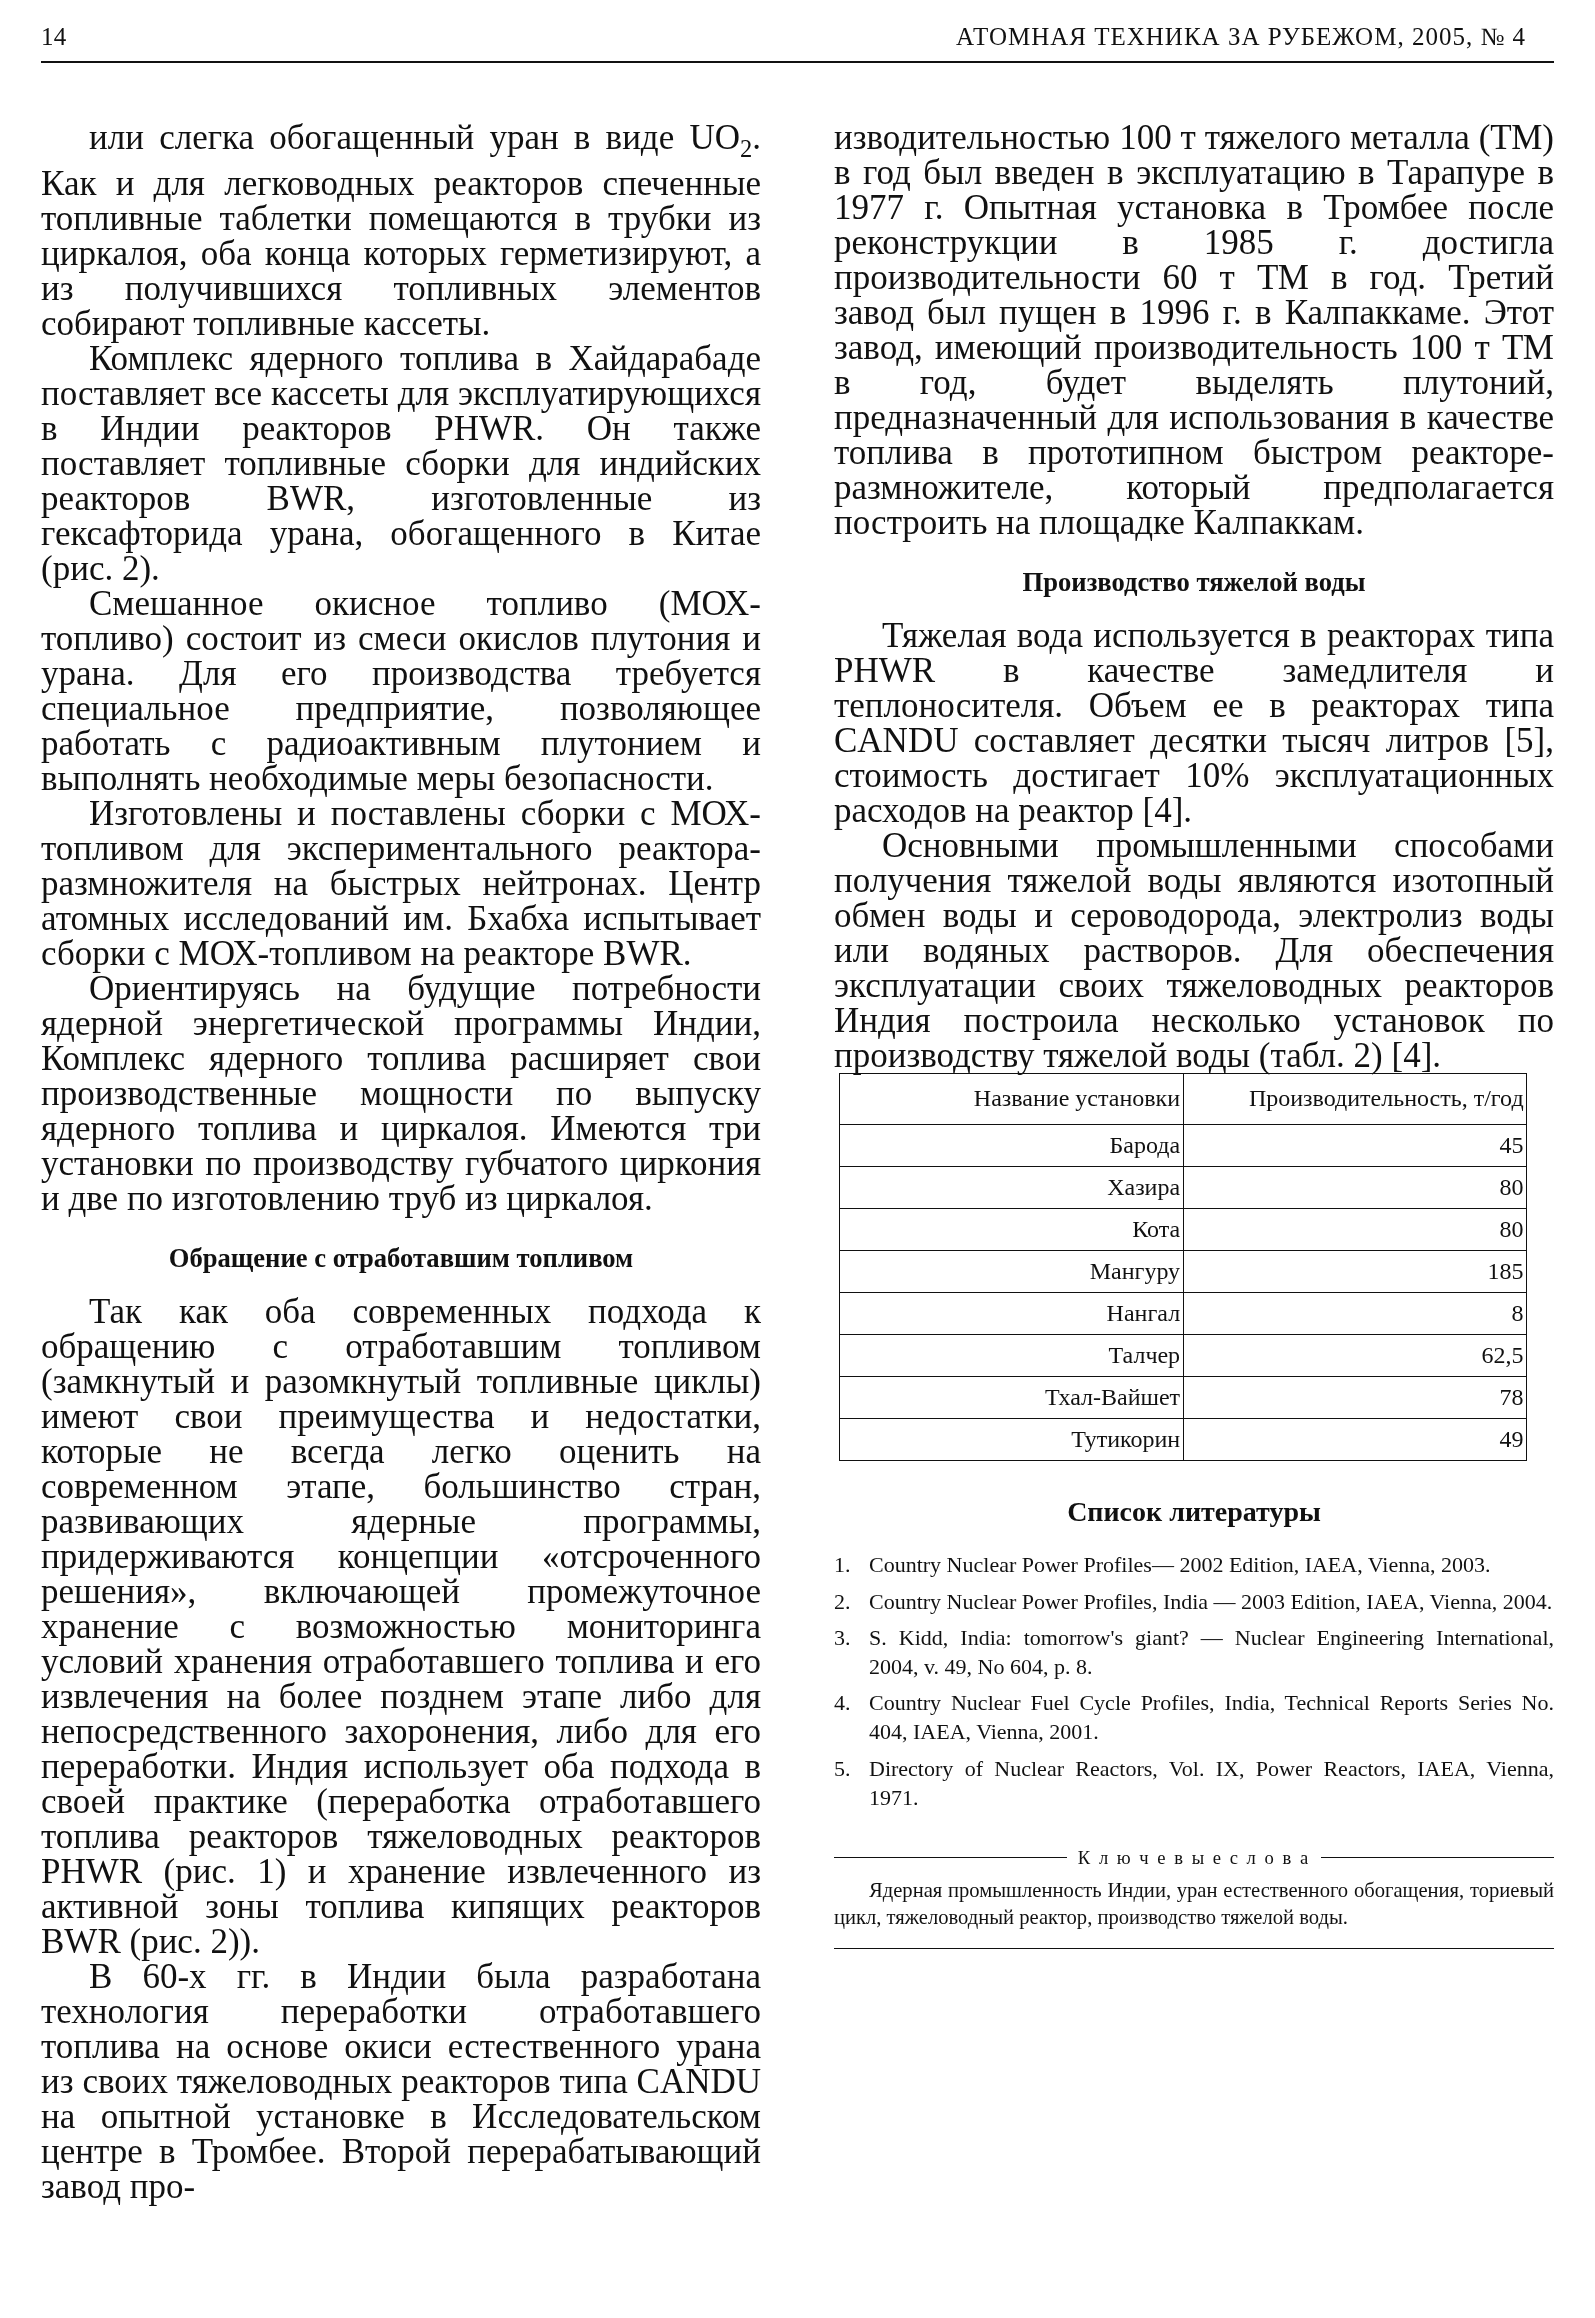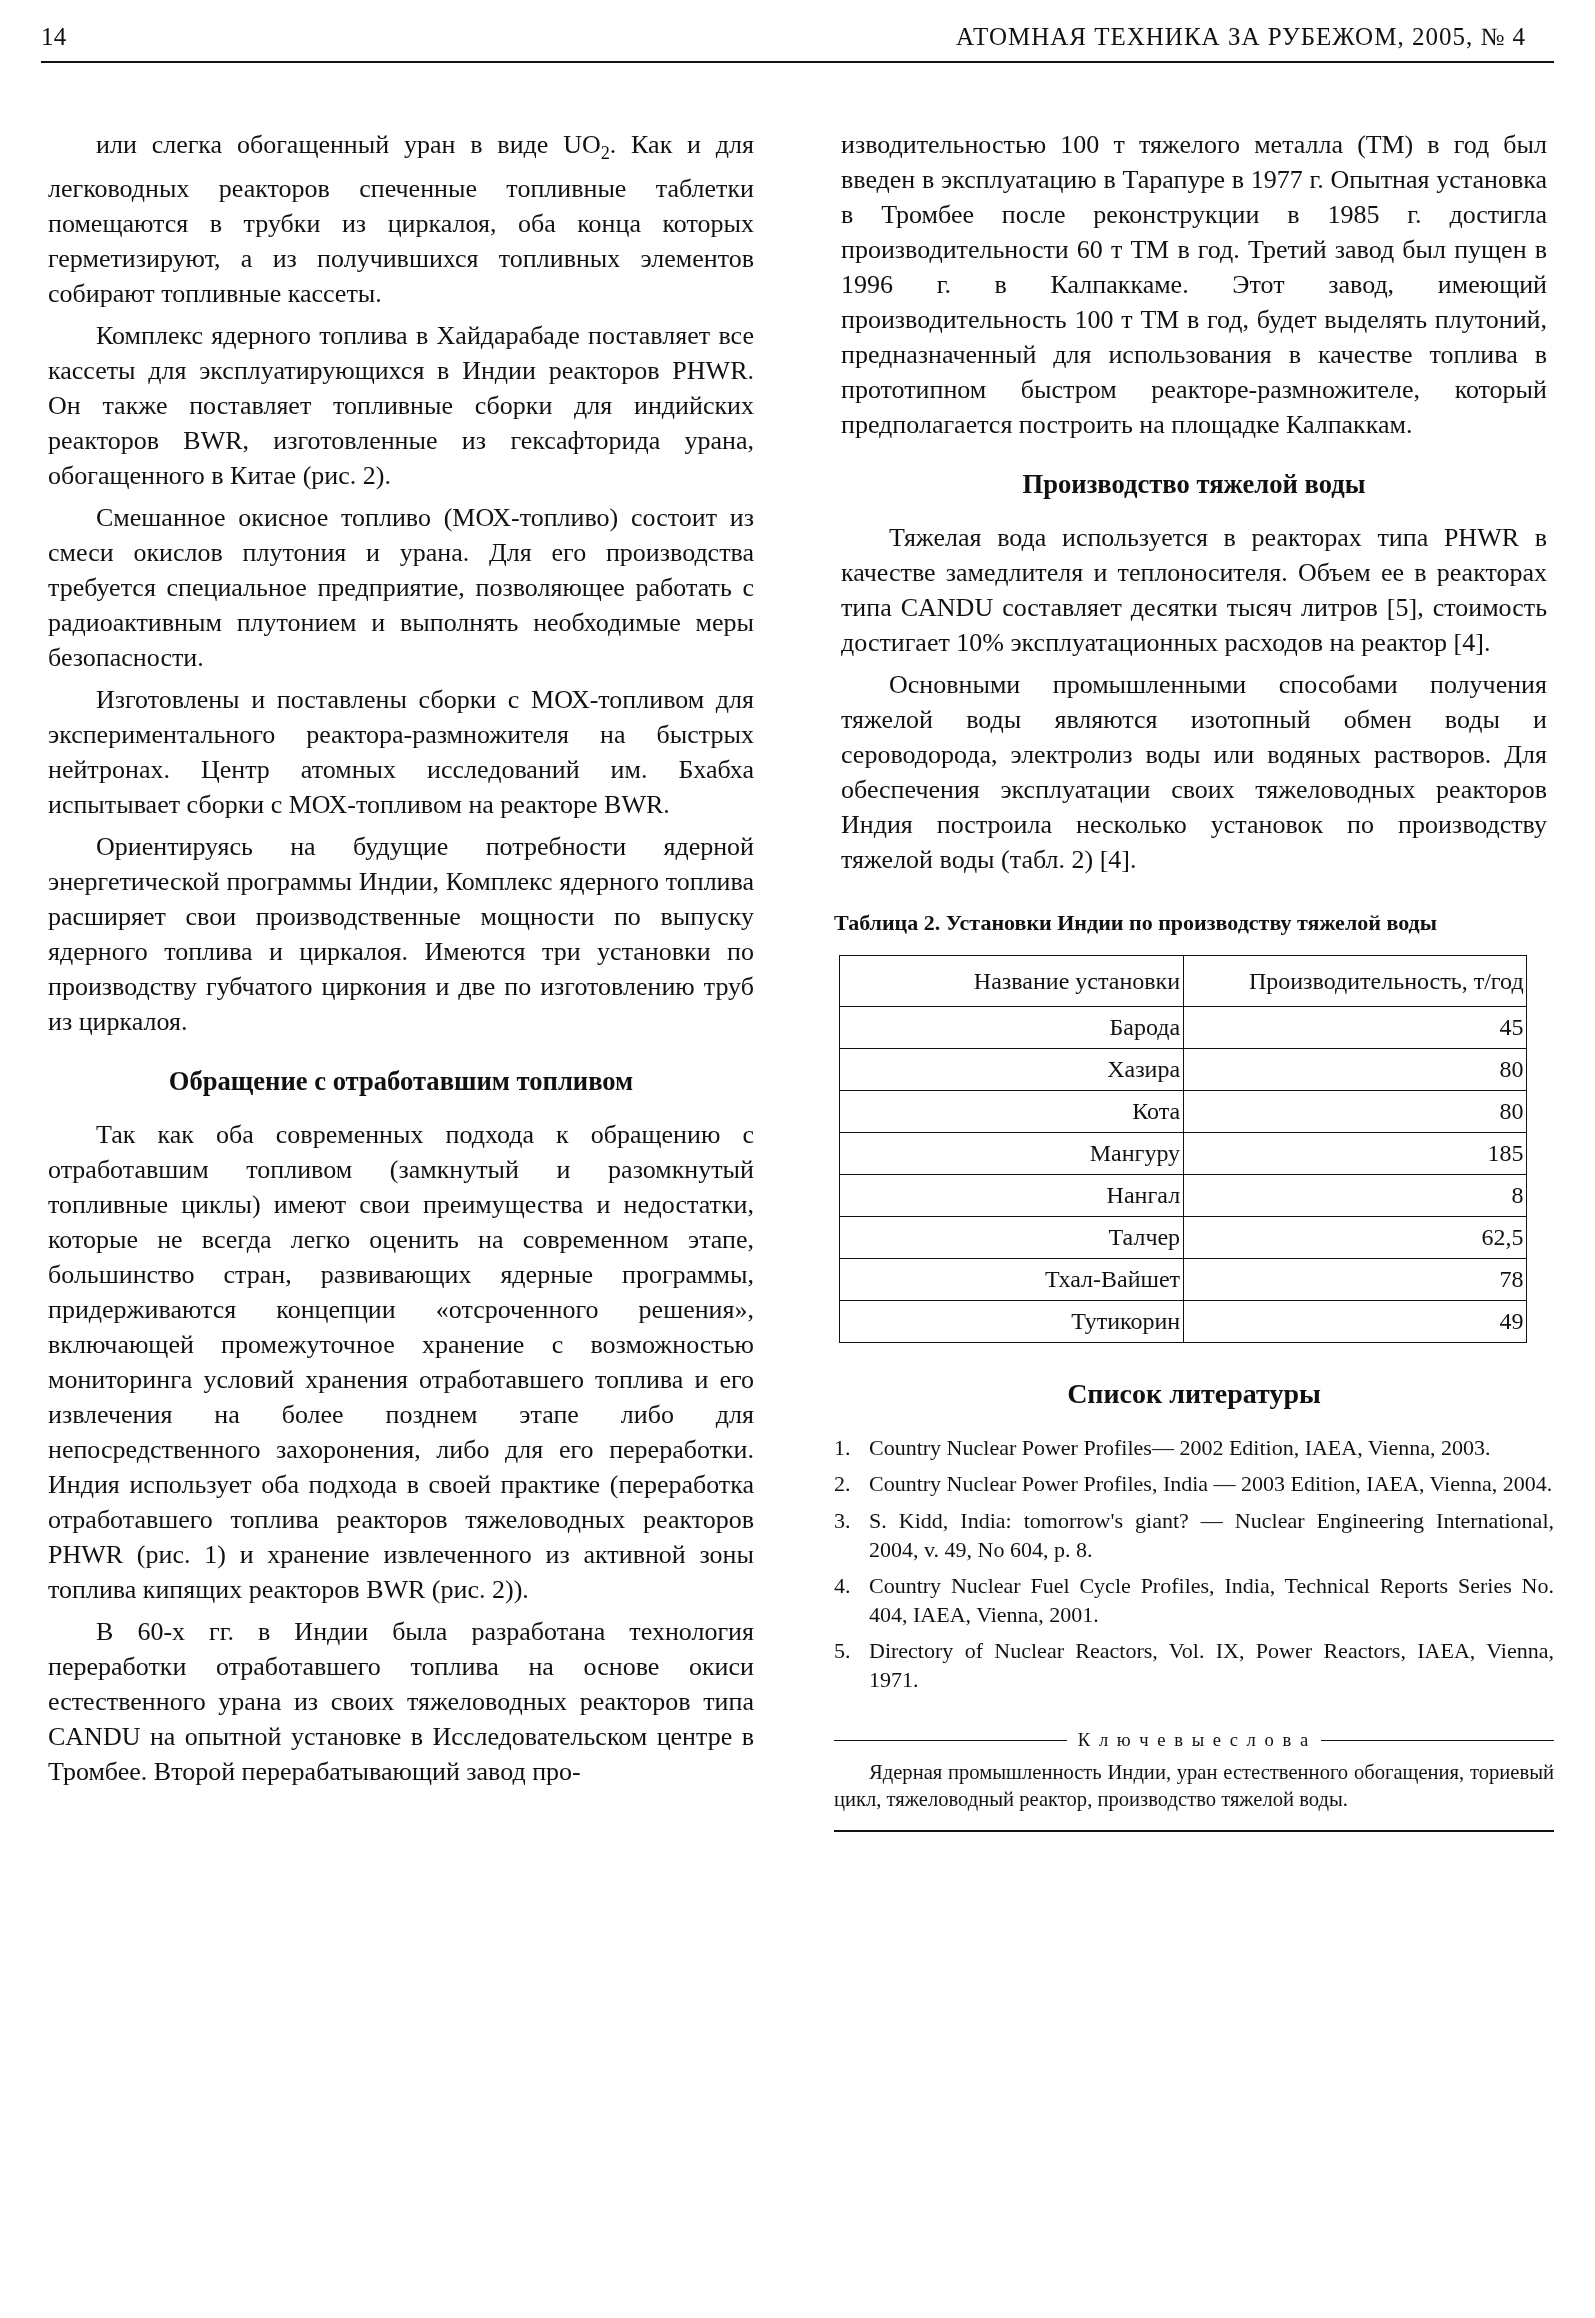--- a/index.html
+++ b/index.html
@@ -56,22 +56,22 @@
     left: 41px;
     top: 120px;
     width: 1513px;
     display: flex;
     gap: 73px;
   }
   .col {
     width: 720px;
   }
   p.body {
-    margin: 7px;
-    font-size: 26px;
+    margin: 0;
+    font-size: 35px;
     line-height: 35px;
     text-align: justify;
     text-indent: 48px;
     hyphens: auto;
   }
   p.body.noindent {
     text-indent: 0;
   }
   h2.section {
     font-size: 26.6px;
@@ -193,21 +193,20 @@
     </div>
 
     <div class="col">
       <p class="body noindent">изводительностью 100 т тяжелого металла (ТМ) в год был введен в эксплуатацию в Тарапуре в 1977 г. Опытная установка в Тромбее после реконструкции в 1985 г. достигла производительности 60 т ТМ в год. Третий завод был пущен в 1996 г. в Калпаккаме. Этот завод, имеющий производительность 100 т ТМ в год, будет выделять плутоний, предназначенный для использования в качестве топлива в прототипном быстром реакторе-размножителе, который предполагается построить на площадке Калпаккам.</p>
 
       <h2 class="section">Производство тяжелой воды</h2>
 
       <p class="body">Тяжелая вода используется в реакторах типа PHWR в качестве замедлителя и теплоносителя. Объем ее в реакторах типа CANDU составляет десятки тысяч литров [5], стоимость достигает 10% эксплуатационных расходов на реактор [4].</p>
       <p class="body">Основными промышленными способами получения тяжелой воды являются изотопный обмен воды и сероводорода, электролиз воды или водяных растворов. Для обеспечения эксплуатации своих тяжеловодных реакторов Индия построила несколько установок по производству тяжелой воды (табл. 2) [4].</p>
 
-      <div class="table-caption">Таблица 2. Установки Индии по производству тяжелой воды</div>
 
       <table class="data">
         <thead>
           <tr>
             <th>Название установки</th>
             <th>Производительность, т/год</th>
           </tr>
         </thead>
         <tbody>
           <tr>

